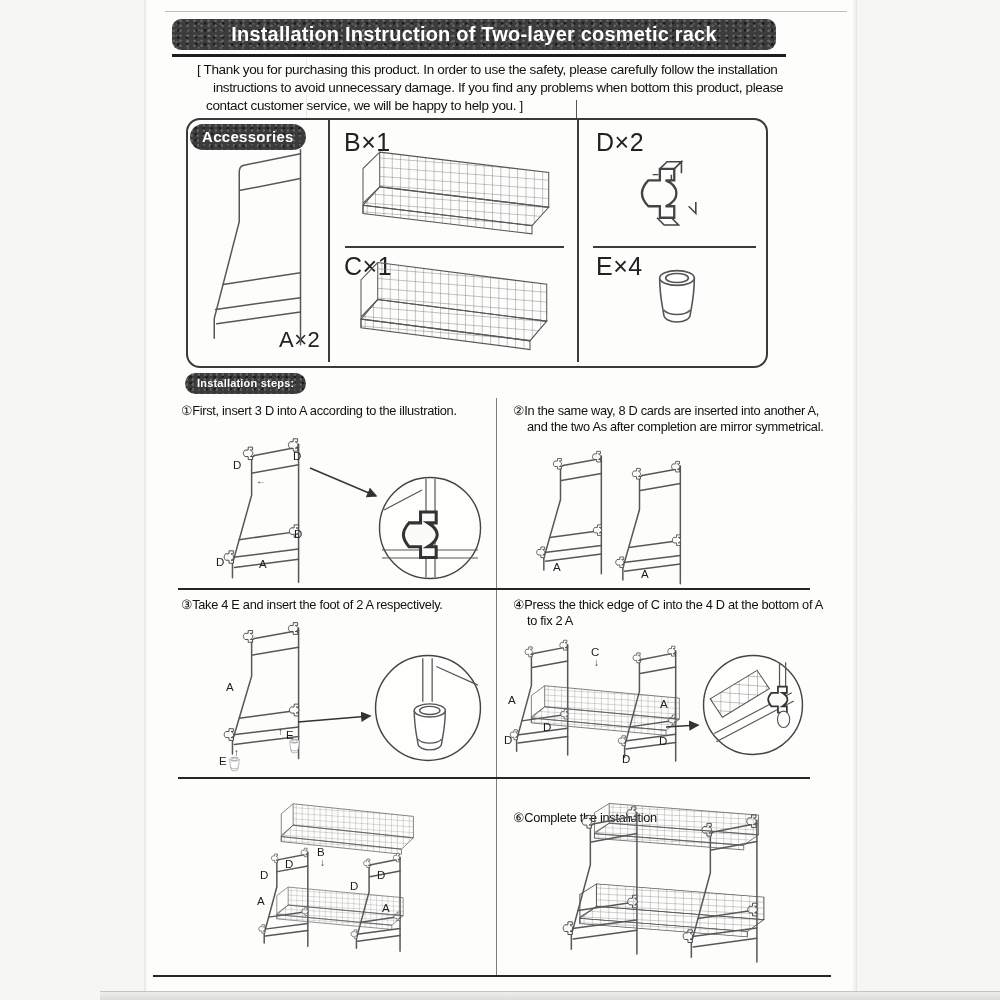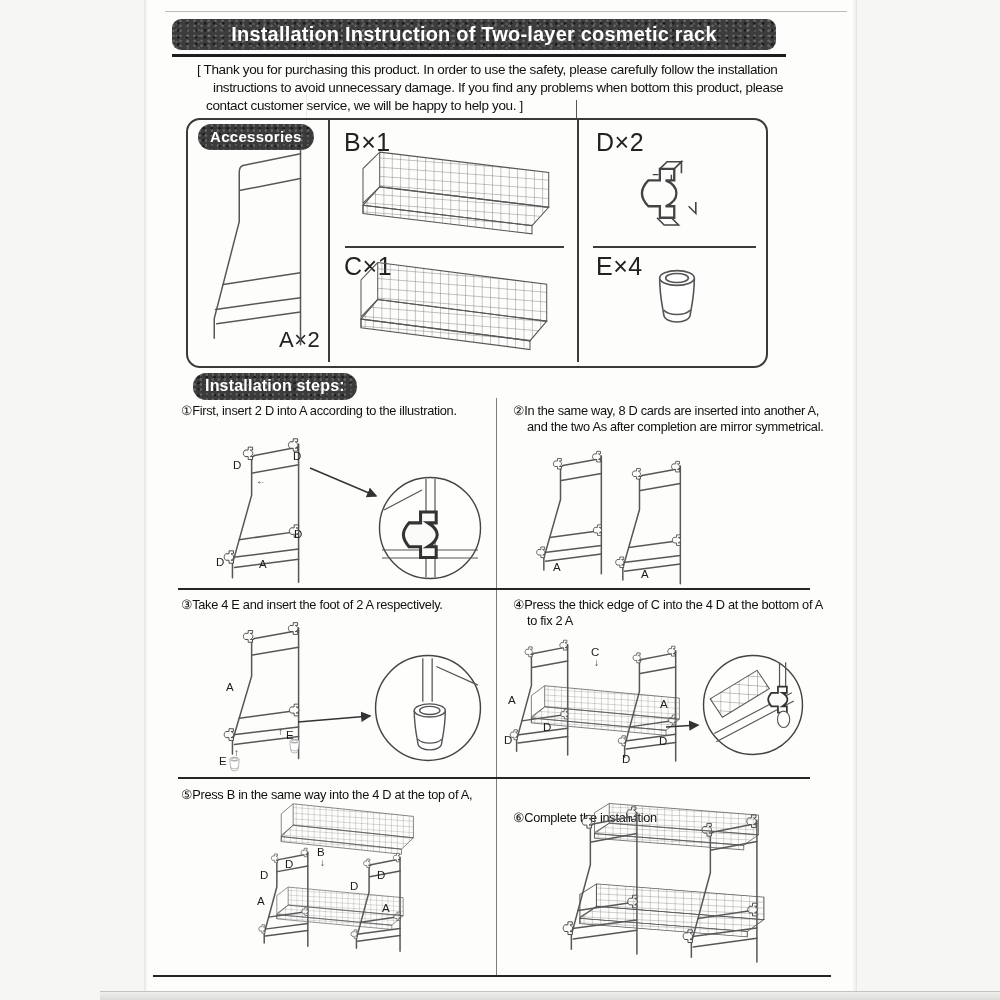--- a/index.html
+++ b/index.html
@@ -35,24 +35,24 @@
 
   .intro-line{font-size:13.5px;letter-spacing:-.35px;color:#111;white-space:nowrap;margin-left:20px;}
 
   .badge{
     display:inline-block;border-radius:13px;padding:4px 12px 5px 12px;
     background-color:#3b3b3b;
     background-image:
       radial-gradient(circle at 30% 30%, rgba(255,255,255,.20) 1px, transparent 1.6px),
       radial-gradient(circle at 70% 70%, rgba(0,0,0,.5) 1px, transparent 1.6px);
     background-size:6px 5px, 8px 6px;
-    color:#fff;font-weight:bold;margin-left:8px;
+    color:#fff;font-weight:bold;
   }
   .badge.acc{font-size:15px;letter-spacing:.3px;}
-  .badge.steps{font-size:16px;letter-spacing:.2px;}
+  .badge.steps{font-size:11px;letter-spacing:.2px;}
 
   .panel{
     left:186px;top:118px;width:578px;height:246px;
     border:2px solid #3a3a3a;border-radius:14px;background:#fdfdfc;
   }
   .vline{background:#3c3c3c;width:2px;}
   .hline{background:#3c3c3c;height:2px;}
   .part-count{font-size:25px;color:#222;letter-spacing:.5px;white-space:nowrap;}
 
   .crease{left:306px;top:58px;width:1px;height:60px;background:rgba(0,0,0,.07);}
@@ -176,35 +176,34 @@
 </svg>
 
 <span class="abs badge steps" style="left:185px;top:373px">Installation steps:</span>
 
 <div class="abs grid-v"></div>
 <div class="abs grid-h" style="left:178px;top:588px;width:632px"></div>
 <div class="abs grid-h" style="left:178px;top:777px;width:632px"></div>
 <div class="abs grid-h" style="left:153px;top:975px;width:678px"></div>
 
 <div class="abs step-text" style="left:181px;top:403px">
-  <div><span>①</span><span>First, insert 2 D into A according to the illustration.</span></div>
+  <div><span>①</span><span>First, insert 3 D into A according to the illustration.</span></div>
 </div>
 <div class="abs step-text" style="left:513px;top:403px">
   <div><span>②</span><span>In the same way, 8  D cards are inserted into another A,</span></div>
   <div class="ind">and the two As after completion are mirror symmetrical.</div>
 </div>
 <div class="abs step-text" style="left:181px;top:597px">
   <div><span>③</span><span>Take 4 E and insert the foot of 2 A respectively.</span></div>
 </div>
 <div class="abs step-text" style="left:513px;top:597px">
   <div><span>④</span><span>Press the thick edge of C into the 4 D at the bottom of A</span></div>
   <div class="ind">to fix 2 A</div>
 </div>
 <div class="abs step-text" style="left:181px;top:787px">
-  <div><span>⑤</span><span>Press B in the same way into the 4 D at the top of A,</span></div>
 </div>
 <div class="abs step-text" style="left:513px;top:810px">
   <div><span>⑥</span><span>Complete the installation</span></div>
 </div>
 
 <svg class="abs" style="left:220px;top:436px" width="92" height="150" viewBox="0 0 96 162" preserveAspectRatio="none">
   <use href="#frameclips"></use>
 </svg>
 <span class="abs part-label" style="left:233px;top:459px">D</span>
 <span class="abs part-label" style="left:293px;top:450px">D</span>

